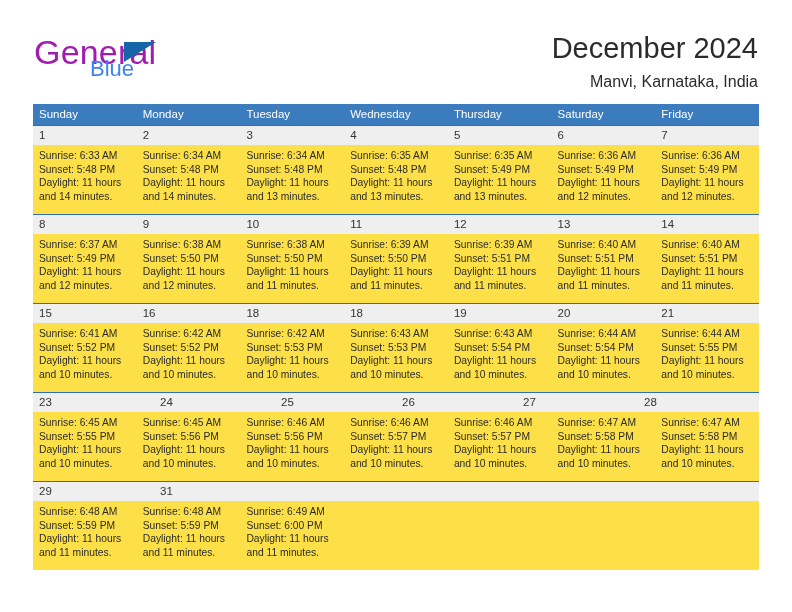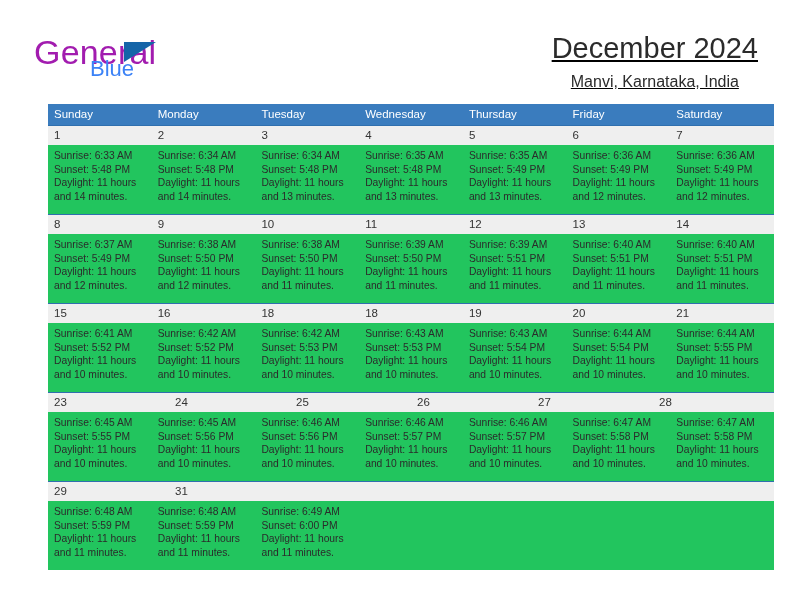--- a/index.html
+++ b/index.html
@@ -59,22 +59,21 @@
     top: 9px;
     width: 0;
     height: 0;
     border-left: 32px solid #1565a8;
     border-bottom: 20px solid transparent;
   }
   .title-block {
     position: absolute;
     right: 34px;
     top: 30px;
-    text-align: center;
-    text-decoration: underline;
+    text-align: right;
   }
   .month-title {
     font-size: 29px;
     color: #2b2b2b;
     line-height: 36px;
     white-space: nowrap;
     font-family: "Liberation Sans", sans-serif;
   }
   .location-title {
     font-size: 16px;
@@ -84,21 +83,20 @@
     white-space: nowrap;
     font-family: "Liberation Sans", sans-serif;
   }
 
   
   .calendar {
     position: absolute;
     left: 33px;
     top: 104px;
     width: 726px;
-    margin-left: 15px;
   }
   .weekday-row {
     display: flex;
     width: 726px;
     height: 21px;
     background: #3a7cbe;
   }
   .weekday-cell {
     flex: 1 1 0;
     font-size: 11.5px;
@@ -128,21 +126,21 @@
     font-size: 11.5px;
     color: #333333;
     line-height: 19px;
     padding-left: 6px;
     box-sizing: border-box;
   }
   .week-bodies {
     display: flex;
     width: 726px;
     height: 69px;
-    background: #22c55e;
+    background: #fde047;
   }
   .body-cell {
     flex: 1 1 0;
     box-sizing: border-box;
     padding: 4px 5px 0 6px;
   }
   .body-line {
     font-size: 10.3px;
     line-height: 13.6px;
     color: #2b2b2b;
@@ -171,22 +169,22 @@
   </div>
 
   <div class="calendar">
 
     <div class="weekday-row">
       <div class="weekday-cell">Sunday</div>
       <div class="weekday-cell">Monday</div>
       <div class="weekday-cell">Tuesday</div>
       <div class="weekday-cell">Wednesday</div>
       <div class="weekday-cell">Thursday</div>
+      <div class="weekday-cell">Saturday</div>
       <div class="weekday-cell">Friday</div>
-      <div class="weekday-cell">Saturday</div>
     </div>
 
     <div class="week-row">
       <div class="week-datenums">
         <div class="datenum-cell">1</div>
         <div class="datenum-cell">2</div>
         <div class="datenum-cell">3</div>
         <div class="datenum-cell">4</div>
         <div class="datenum-cell">5</div>
         <div class="datenum-cell">6</div>

